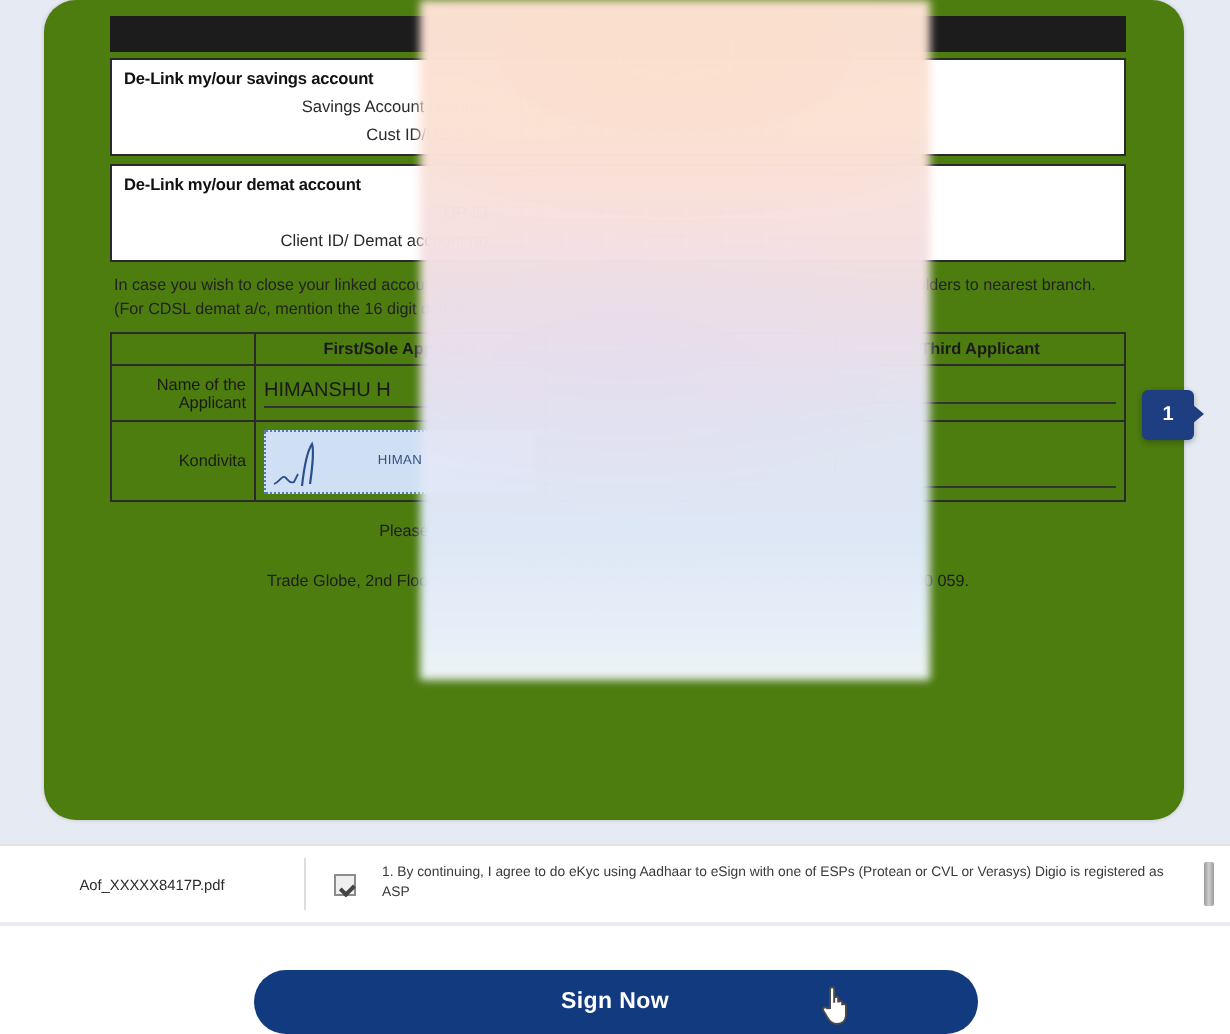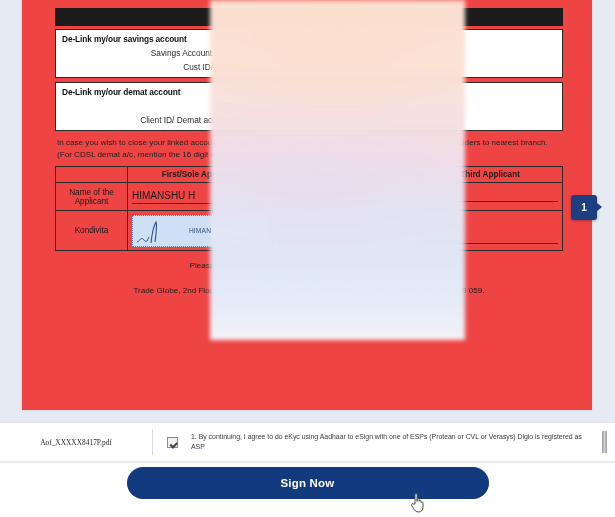--- a/index.html
+++ b/index.html
@@ -11,22 +11,23 @@
   }
   .app { position: relative; width: 615px; height: 517px; background: #e6eaf2; }
 
   
   .viewer {
     position: absolute; left: 0; top: 0; width: 615px; height: 422px;
     background: #e6eaf2; overflow: hidden;
   }
   .page {
     position: absolute; left: 22px; top: 0px; width: 570px; height: 410px;
-    background: #ef4444;
+    background: #4d7c0f;
     box-shadow: 0 0 2px rgba(0,0,0,0.18);
+    border-radius: 16px;
   }
   .page-inner { position: absolute; left: 33px; top: 8px; width: 508px; }
 
   
   .black-bar { height: 18px; background: #1c1c1c; width: 100%; }
 
   
   .box {
     border: 1.6px solid #2a2a2a; width: 100%;
     background: #fff;
@@ -62,21 +63,21 @@
   table.applicants {
     width: 100%; border-collapse: collapse; margin-top: 2px;
     table-layout: fixed;
   }
   table.applicants td, table.applicants th {
     border: 1.5px solid #2a2a2a;
     font-size: 8.2px; color: #1a1a1a;
     padding: 3px 4px; vertical-align: middle;
   }
   table.applicants th { font-weight: bold; text-align: center; height: 15px; }
-  td.rowlabel { text-align: center; font-weight: normal; width: 72px; margin-top: 16px; }
+  td.rowlabel { text-align: right; font-weight: normal; width: 72px; margin-top: 16px; }
   td.namecell { height: 28px; vertical-align: bottom; padding-bottom: 4px; }
   .nameval {
     font-size: 10px; color: #1a1a1a; border-bottom: 1.1px solid #333;
     display: block; padding-bottom: 2px; white-space: nowrap; overflow: hidden;
   }
   .blankline { display: block; border-bottom: 1.1px solid #333; height: 10px; }
   td.sigcell { height: 40px; }
   .sigbox {
     border: 1px dotted #5577bb; background: #cfe0f5;
     height: 32px; position: relative; overflow: hidden;
@@ -133,21 +134,21 @@
   }
 
   
   .consentbar {
     position: absolute; left: 0; top: 422px; width: 615px; height: 40px;
     background: #ffffff; border-top: 1px solid #e2e2e2; border-bottom: 1px solid #ececec;
     display: flex; align-items: center;
   }
   .filename {
     width: 152px; text-align: center; font-size: 7.4px; color: #2b2b2b;
-    white-space: nowrap; overflow: hidden; font-family: Liberation Serif, serif;
+    white-space: nowrap; overflow: hidden;
   }
   .vdiv { width: 1px; height: 26px; background: #dcdcdc; }
   .chkwrap { width: 38px; display: flex; align-items: center; justify-content: center; }
   .chk {
     width: 11px; height: 11px; border: 1px solid #8c8c8c; background: #efefef;
     position: relative;
   }
   .chk::after {
     content: ""; position: absolute; left: 2px; top: 4px;
     width: 5px; height: 2.5px; border-left: 2px solid #444; border-bottom: 2px solid #444;
@@ -159,21 +160,21 @@
   }
   .scrollthumb {
     width: 5px; height: 22px; background: linear-gradient(90deg,#9a9a9a,#cfcfcf,#9a9a9a);
     border-radius: 1px; margin-right: 8px;
   }
 
   
   .signrow {
     position: absolute; left: 0; top: 463px; width: 615px; height: 54px;
     background: #ffffff; display: flex; align-items: flex-start; justify-content: center;
-    padding-top: 4px;
+    padding-top: 22px;
   }
   .signbtn {
     width: 362px; height: 32px; border-radius: 16px; border: none;
     background: #123a7e; color: #fff;
     font-size: 11.5px; font-weight: bold; letter-spacing: 0.2px;
     cursor: pointer;
     font-family: "Liberation Sans", sans-serif;
   }
   
   .cursor { position: absolute; left: 409px; top: 490px; width: 20px; height: 24px; }

